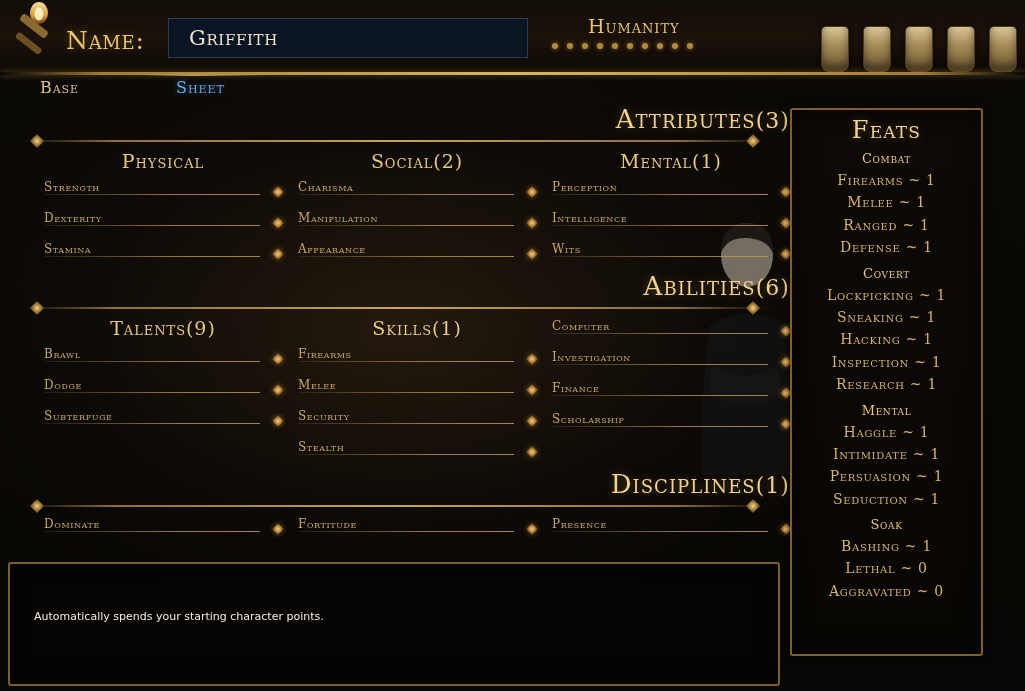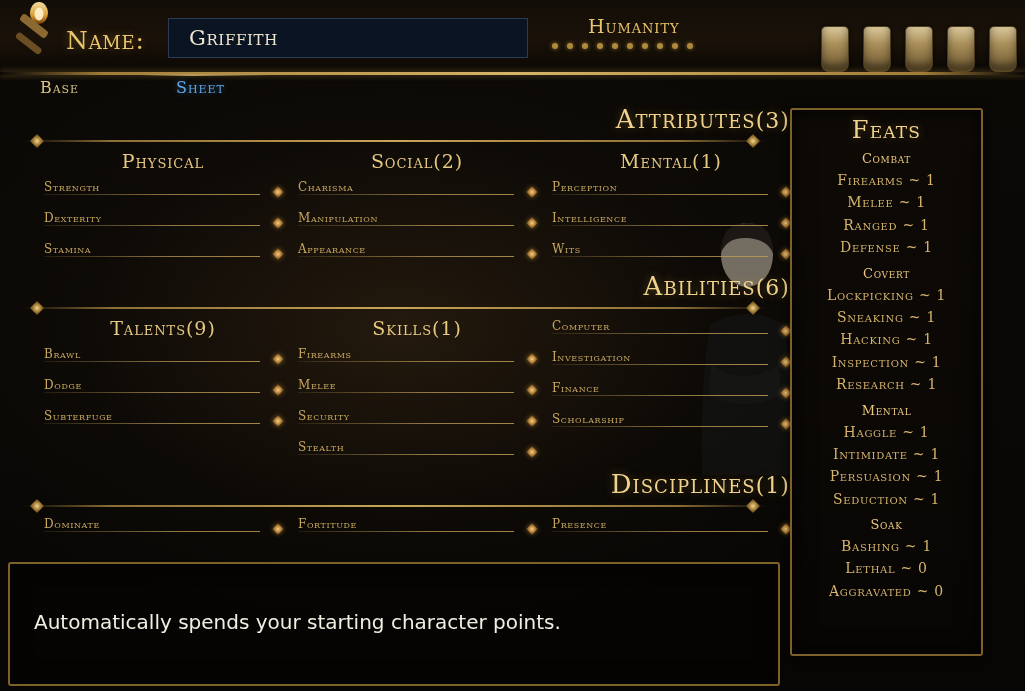--- a/index.html
+++ b/index.html
@@ -198,21 +198,21 @@
   #desc {
     position: absolute; left: 8px; top: 562px; width: 772px; height: 124px;
     background: rgba(6,5,3,0.85);
     border: 2px solid #7d6129;
     border-radius: 3px;
     box-shadow: inset 0 0 20px rgba(0,0,0,0.8);
   }
   #desc .txt {
     position: absolute; left: 24px; top: 46px;
     font-family: "DejaVu Sans", sans-serif;
-    font-size: 20px;
+    font-size: 11px;
     color: #f2eee2;
   }
 </style>
 </head>
 <body>
 
 <div id="root">
 
   <div id="topbar">
     <div id="torch">

